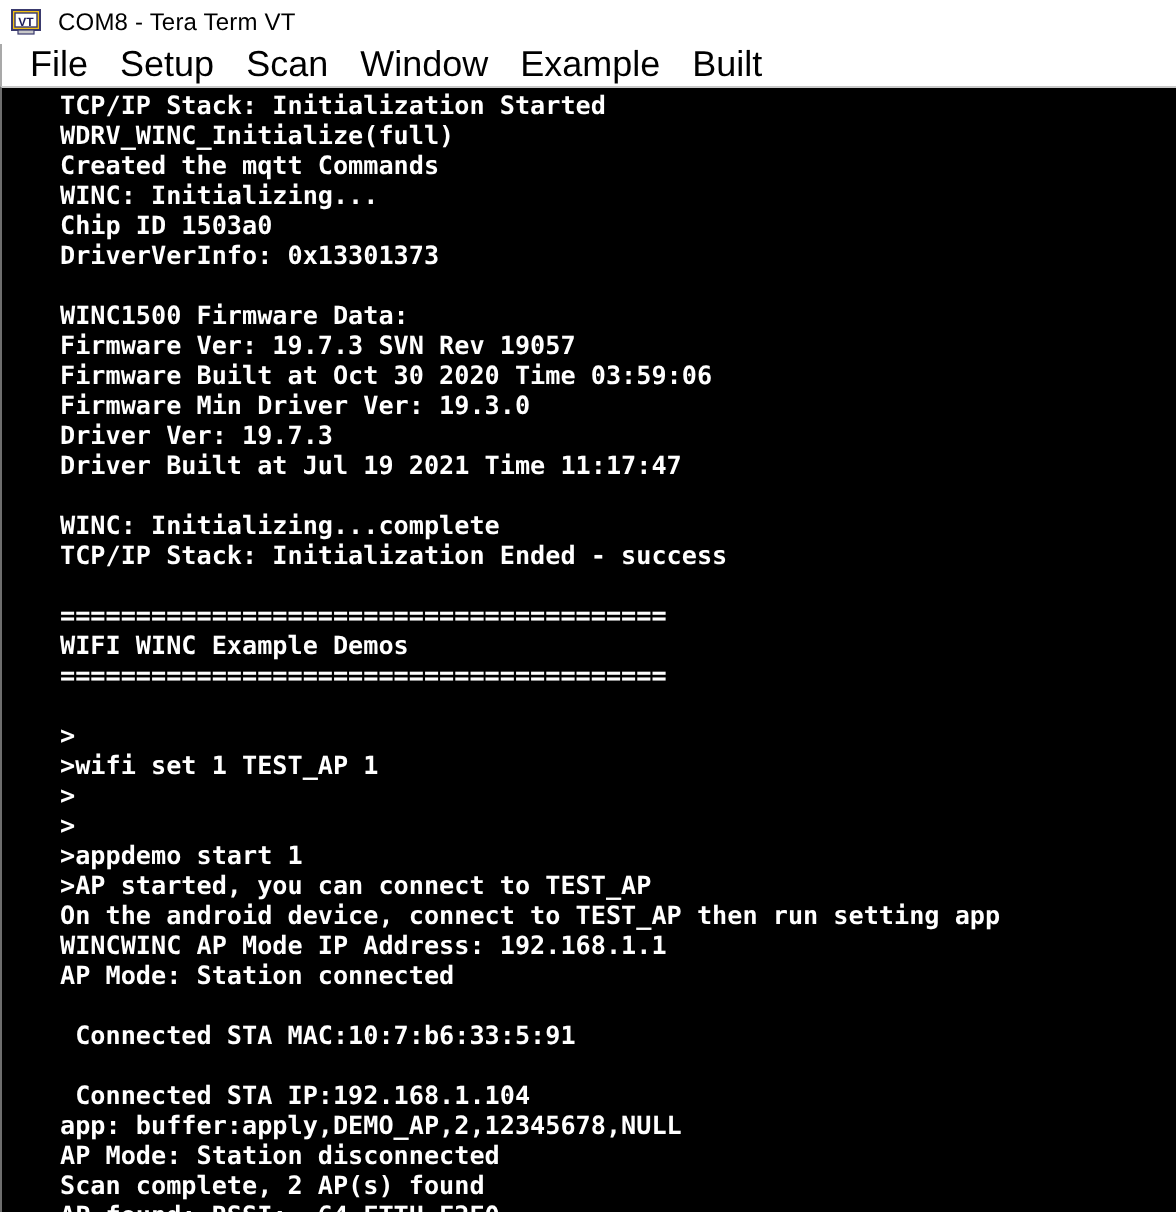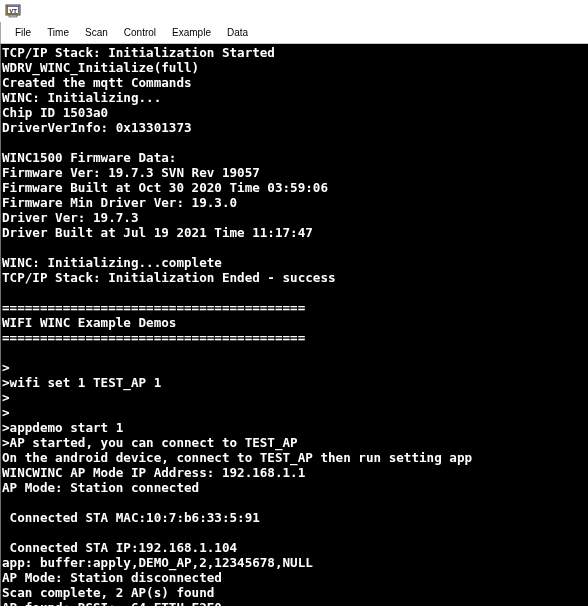--- a/index.html
+++ b/index.html
@@ -54,21 +54,21 @@
     background: #ffffff;
     display: flex;
     align-items: center;
     padding-left: 6px;
     flex: 0 0 auto;
     border-left: 1px solid #a9a9a9;
     box-sizing: border-box;
   }
   .menu-item {
     font-family: "Liberation Sans", sans-serif;
-    font-size: 10px;
+    font-size: 18px;
     color: #000000;
     padding: 2px 8px 3px 8px;
     white-space: nowrap;
     cursor: default;
   }
 
   
   .terminal-wrap {
     flex: 1 1 auto;
     background: #000000;
@@ -87,44 +87,46 @@
     line-height: 15px;
     letter-spacing: 0px;
     white-space: pre;
     padding: 1px 0 0 1px;
     margin: 0;
     overflow: hidden;
   }
   .line {
     height: 15px;
     white-space: pre;
+    margin-left: 28px;
   }
 </style>
 </head>
 <body>
 
 <div id="app">
 
   <div class="titlebar">
     <span class="app-icon">
       <svg width="16" height="16" viewBox="0 0 16 16" xmlns="http://www.w3.org/2000/svg">
         <rect x="1" y="2" width="14" height="10" fill="#f2c014" stroke="#3a3a6e" stroke-width="1"></rect>
         <rect x="2.5" y="3.5" width="11" height="7" fill="#ffffff" stroke="#3a3a6e" stroke-width="0.7"></rect>
         <text x="8" y="9.8" font-family="'Liberation Sans', sans-serif" font-size="6" font-weight="bold" fill="#1c1c5a" text-anchor="middle">VT</text>
         <rect x="4" y="12" width="8" height="2" fill="#c9c9c9" stroke="#3a3a6e" stroke-width="0.6"></rect>
       </svg>
     </span>
+    <span class="title-text">COM8 - Tera Term VT</span>
   </div>
 
   <div class="menubar">
     <div class="menu-item">File</div>
-    <div class="menu-item">Time</div>
+    <div class="menu-item">Setup</div>
     <div class="menu-item">Scan</div>
-    <div class="menu-item">Control</div>
+    <div class="menu-item">Window</div>
     <div class="menu-item">Example</div>
-    <div class="menu-item">Data</div>
+    <div class="menu-item">Built</div>
   </div>
 
   <div class="terminal-wrap">
     <div class="terminal" id="terminal"><div class="line">TCP/IP Stack: Initialization Started</div><div class="line">WDRV_WINC_Initialize(full)</div><div class="line">Created the mqtt Commands</div><div class="line">WINC: Initializing...</div><div class="line">Chip ID 1503a0</div><div class="line">DriverVerInfo: 0x13301373</div><div class="line">&nbsp;</div><div class="line">WINC1500 Firmware Data:</div><div class="line">Firmware Ver: 19.7.3 SVN Rev 19057</div><div class="line">Firmware Built at Oct 30 2020 Time 03:59:06</div><div class="line">Firmware Min Driver Ver: 19.3.0</div><div class="line">Driver Ver: 19.7.3</div><div class="line">Driver Built at Jul 19 2021 Time 11:17:47</div><div class="line">&nbsp;</div><div class="line">WINC: Initializing...complete</div><div class="line">TCP/IP Stack: Initialization Ended - success</div><div class="line">&nbsp;</div><div class="line">========================================</div><div class="line">WIFI WINC Example Demos</div><div class="line">========================================</div><div class="line">&nbsp;</div><div class="line">&gt;</div><div class="line">&gt;wifi set 1 TEST_AP 1</div><div class="line">&gt;</div><div class="line">&gt;</div><div class="line">&gt;appdemo start 1</div><div class="line">&gt;AP started, you can connect to TEST_AP</div><div class="line">On the android device, connect to TEST_AP then run setting app</div><div class="line">WINCWINC AP Mode IP Address: 192.168.1.1</div><div class="line">AP Mode: Station connected</div><div class="line">&nbsp;</div><div class="line"> Connected STA MAC:10:7:b6:33:5:91</div><div class="line">&nbsp;</div><div class="line"> Connected STA IP:192.168.1.104</div><div class="line">app: buffer:apply,DEMO_AP,2,12345678,NULL</div><div class="line">AP Mode: Station disconnected</div><div class="line">Scan complete, 2 AP(s) found</div><div class="line">AP found: RSSI: -64 FTTH-F2E0</div></div>
   </div>
 
 </div>
 
 </body></html>

